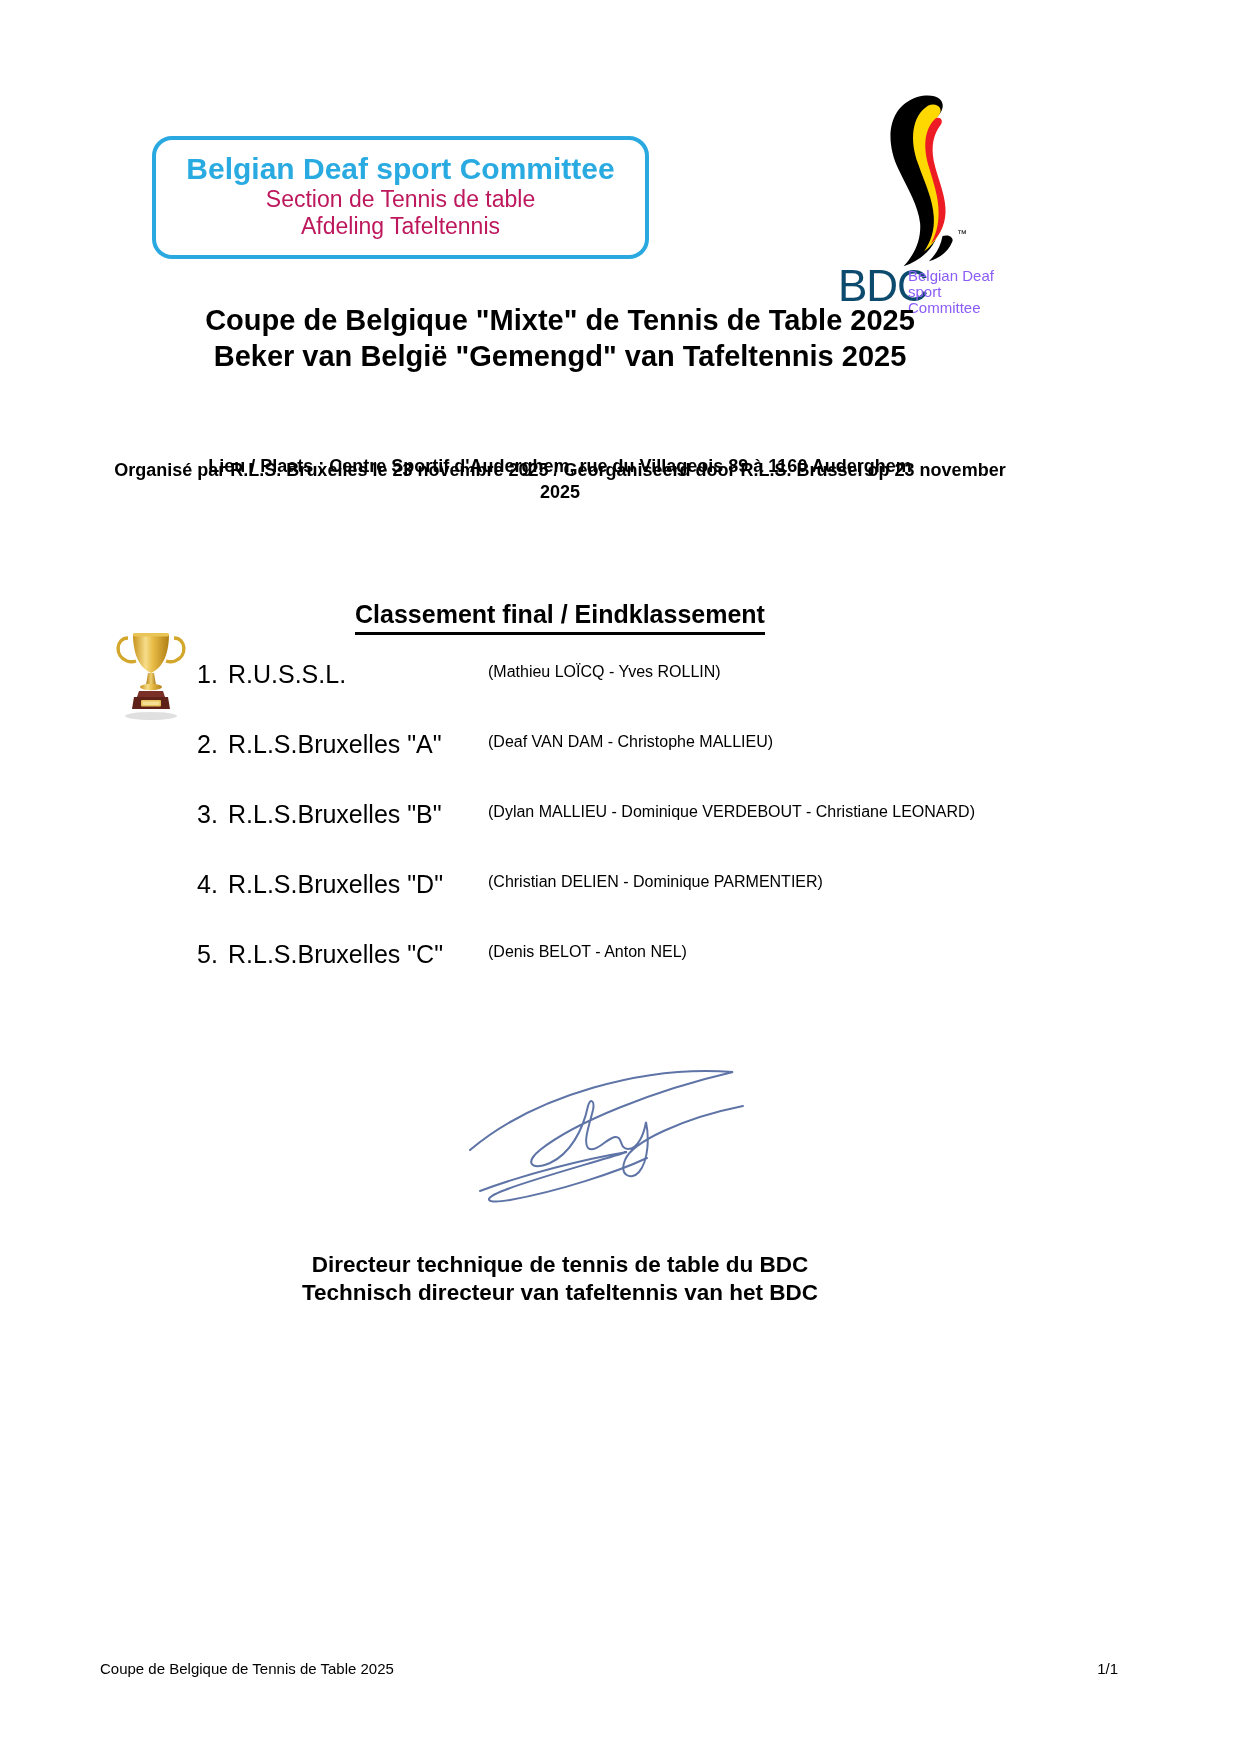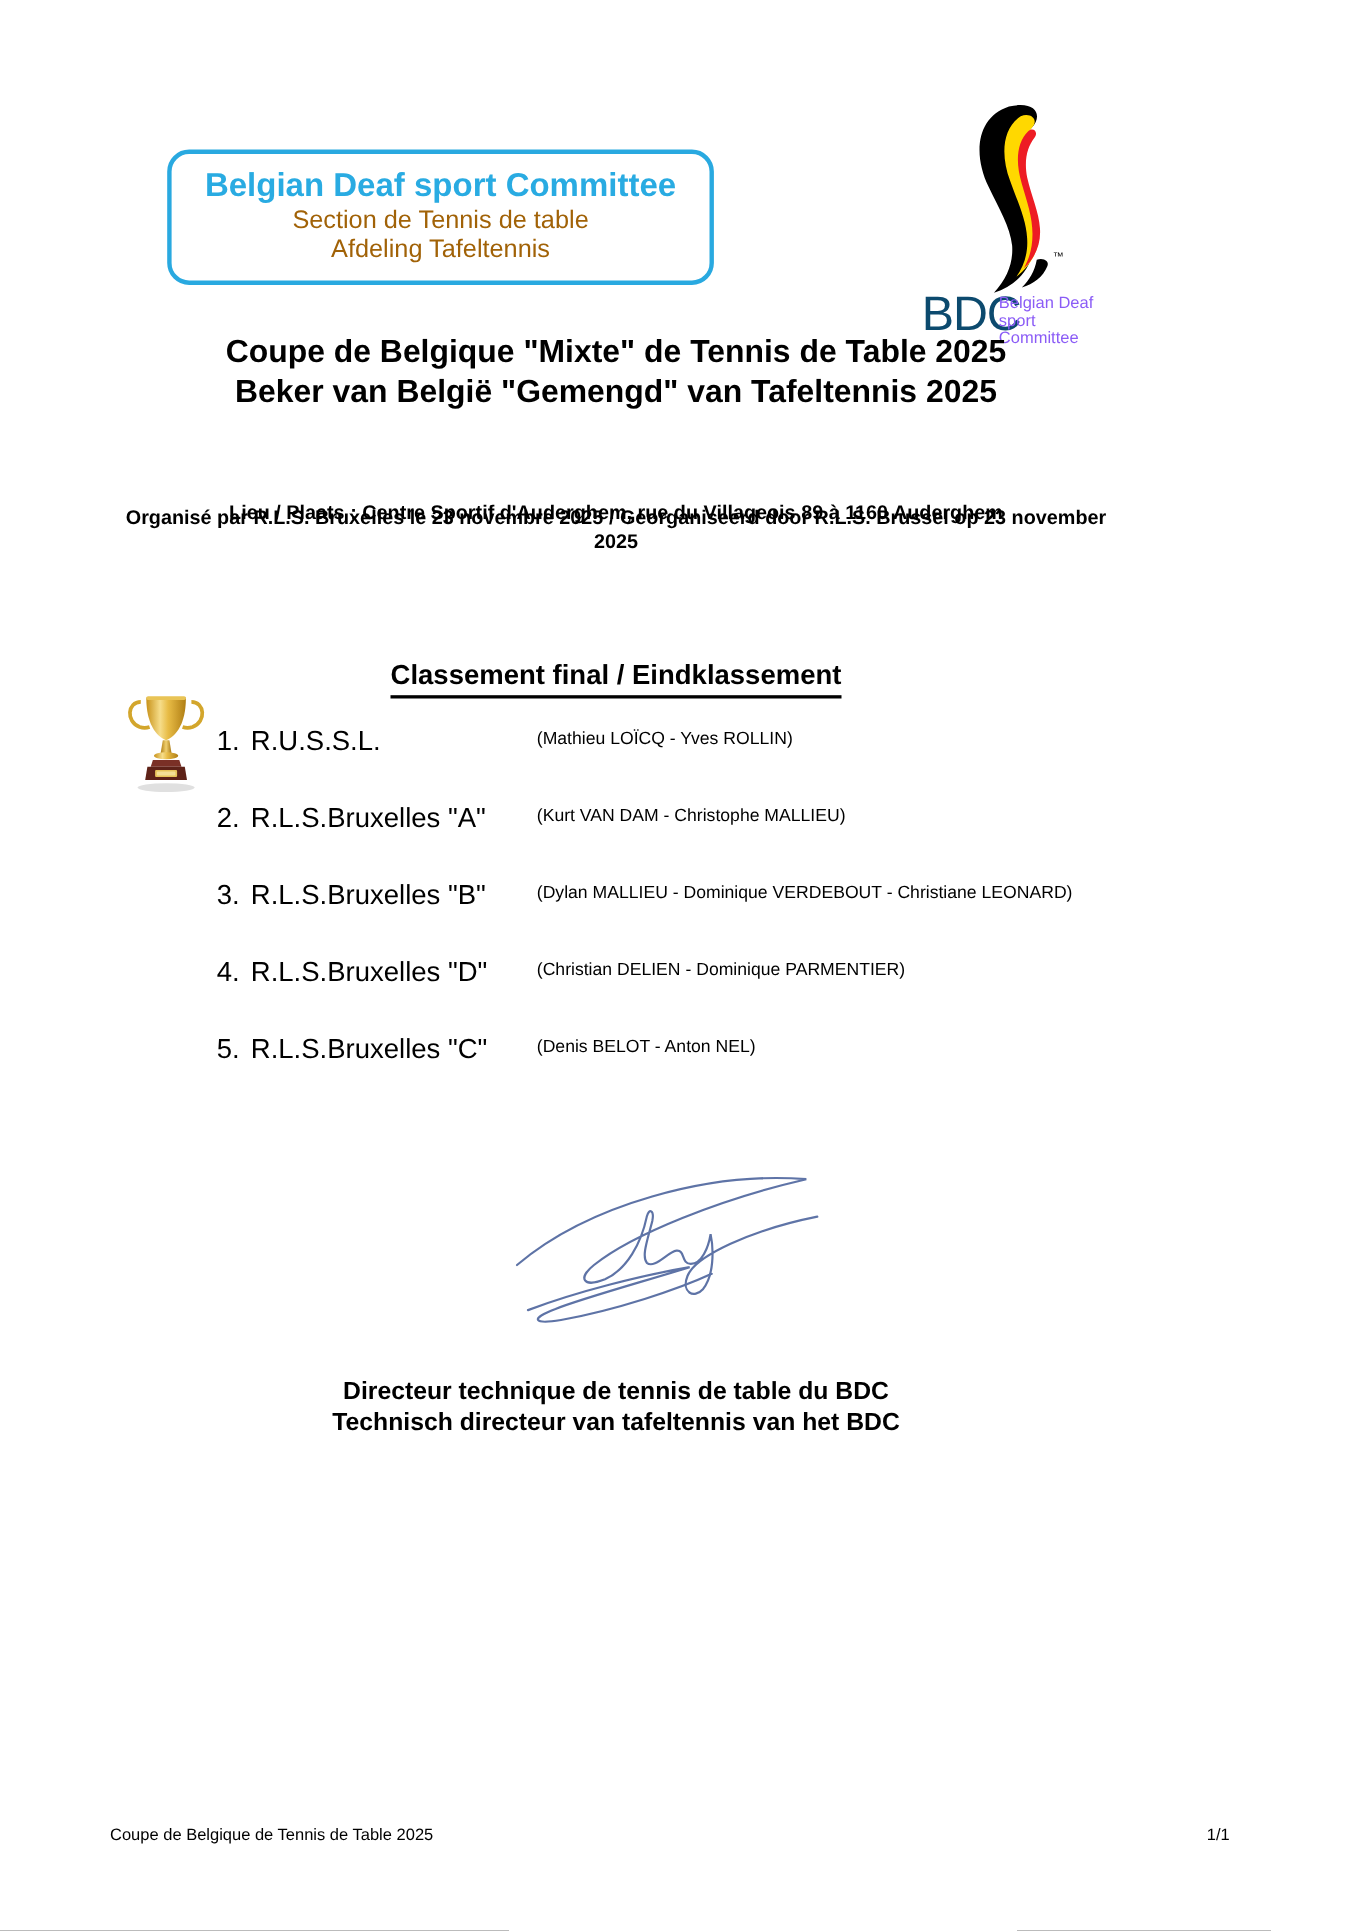--- a/index.html
+++ b/index.html
@@ -16,21 +16,21 @@
   .committee-box{
     position:absolute;left:152px;top:136px;width:497px;height:123px;
     border:4px solid #29a9e0;border-radius:20px;
     box-sizing:border-box;text-align:center;
     padding-top:12px;
   }
   .committee-title{
     font-size:30px;font-weight:bold;color:#29abe2;letter-spacing:0px;line-height:34px;
   }
   .committee-sub{
-    font-size:23px;color:#a16207;line-height:27px;
+    font-size:23px;color:#be185d;line-height:27px;
   }
   
   .logo-wrap{position:absolute;left:745px;top:85px;width:270px;height:225px;}
   .logo-swoosh{position:absolute;left:130px;top:8px;width:100px;height:180px;}
   .logo-tm{position:absolute;left:212px;top:143px;font-size:10px;color:#000;}
   .logo-bdc{position:absolute;left:93px;top:176px;font-size:44px;letter-spacing:-1px;color:#0c4a6e;font-weight:400;}
   .logo-caption{position:absolute;left:163px;top:183px;font-size:15px;line-height:16px;color:#8b5cf6;}
   
   .content{position:absolute;left:100px;width:920px;text-align:center;}
   .title-main{font-size:29px;font-weight:bold;line-height:35px;}
@@ -116,21 +116,21 @@
     <rect x="28" y="70" width="20" height="6.4" rx="1" fill="#e8c55a"></rect>
     <rect x="29.5" y="71.4" width="17" height="3.6" rx="1" fill="#f4df96"></rect>
   </svg>
 
   <div class="rank-row" style="top:660px;">
     <span class="rank-team"><span class="rank-num">1.</span><span>R.U.S.S.L.</span></span>
     <span class="rank-players">(Mathieu LOÏCQ - Yves ROLLIN)</span>
   </div>
   <div class="rank-row" style="top:730px;">
     <span class="rank-team"><span class="rank-num">2.</span><span>R.L.S.Bruxelles "A"</span></span>
-    <span class="rank-players">(Kurt VAN DAM - Christophe MALLIEU)</span>
+    <span class="rank-players">(Deaf VAN DAM - Christophe MALLIEU)</span>
   </div>
   <div class="rank-row" style="top:800px;">
     <span class="rank-team"><span class="rank-num">3.</span><span>R.L.S.Bruxelles "B"</span></span>
     <span class="rank-players">(Dylan MALLIEU - Dominique VERDEBOUT - Christiane LEONARD)</span>
   </div>
   <div class="rank-row" style="top:870px;">
     <span class="rank-team"><span class="rank-num">4.</span><span>R.L.S.Bruxelles "D"</span></span>
     <span class="rank-players">(Christian DELIEN - Dominique PARMENTIER)</span>
   </div>
   <div class="rank-row" style="top:940px;">

